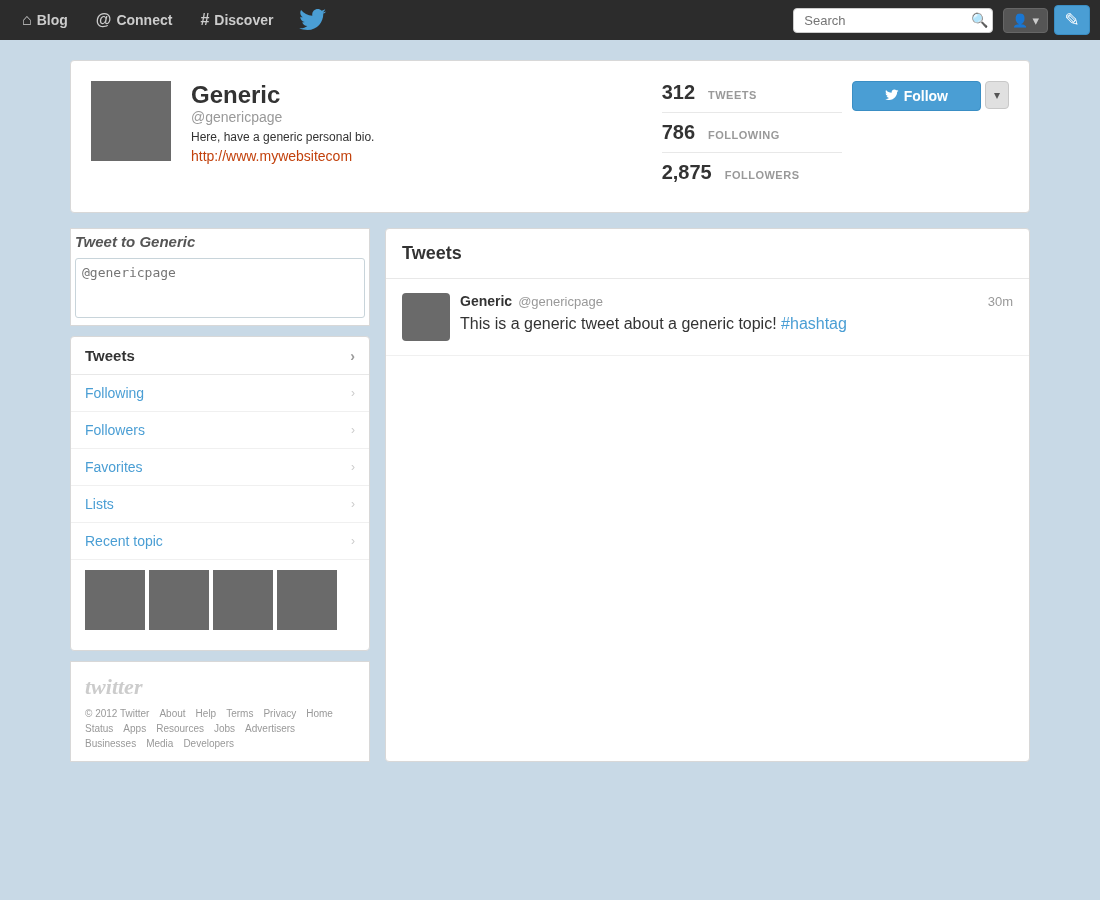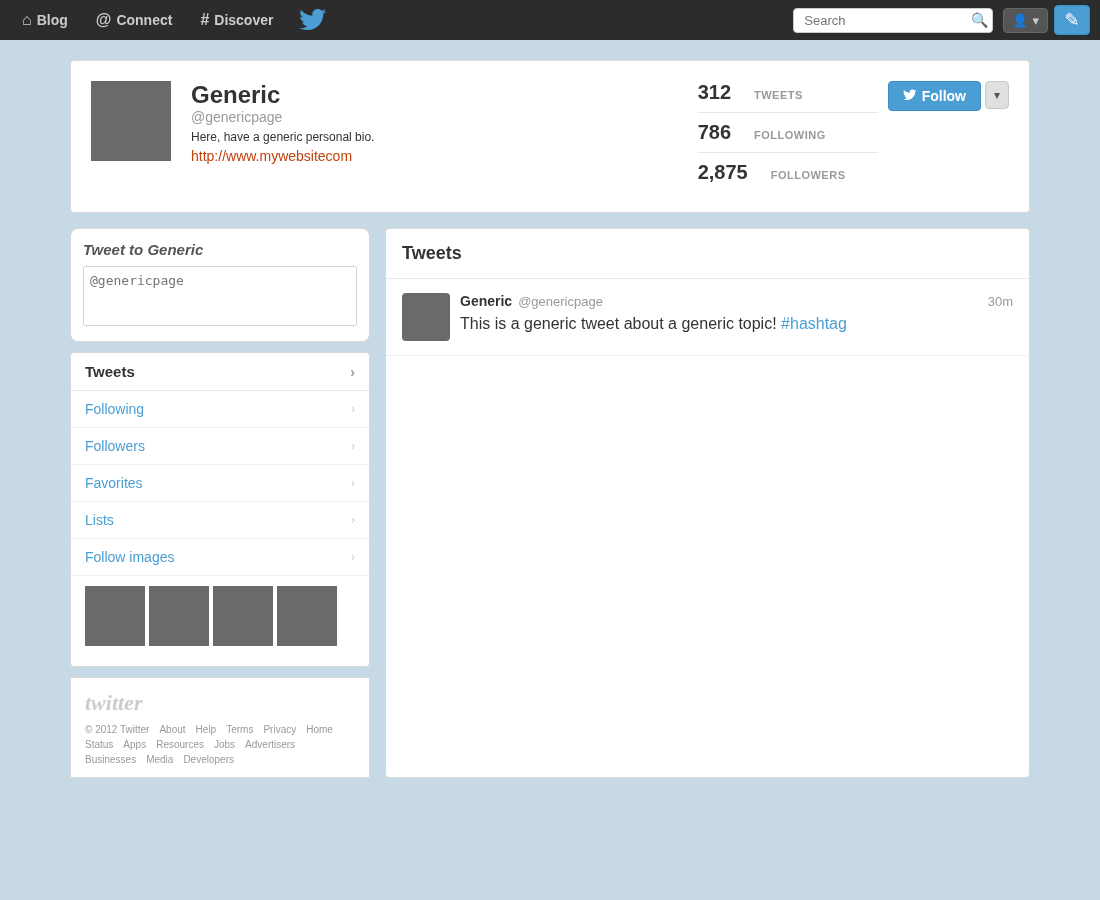--- a/index.html
+++ b/index.html
@@ -154,21 +154,21 @@
     .profile-stats {
       display: flex;
       flex-direction: column;
       gap: 8px;
       margin-left: 20px;
       min-width: 180px;
     }
     .stat-row {
       display: flex;
       align-items: baseline;
-      gap: 23px;
+      gap: 13px;
       padding-bottom: 8px;
       border-bottom: 1px solid #e8e8e8;
     }
     .stat-row:last-child { border-bottom: none; }
     .stat-number {
       font-size: 20px;
       font-weight: bold;
       color: #333;
     }
     .stat-label {
@@ -183,21 +183,21 @@
       display: flex;
       gap: 4px;
       margin-left: 10px;
       align-items: flex-start;
     }
     .follow-btn {
       background: #4a9ed4;
       border: 1px solid #3a8ec4;
       border-radius: 4px;
       color: #fff;
-      padding: 6px 14px;
+      padding: 6px 32px;
       cursor: pointer;
       font-size: 14px;
       font-weight: bold;
       display: flex;
       align-items: center;
       gap: 5px;
     }
     .follow-btn .bird-icon { font-size: 14px; }
     .dropdown-btn {
       background: #e0e0e0;
@@ -221,22 +221,22 @@
       flex-shrink: 0;
       display: flex;
       flex-direction: column;
       gap: 0;
     }
 
     
     .tweet-box {
       background: #fff;
       border: 1px solid #d8d8d8;
-      border-radius: 8px;
-      padding: 12px;
+      border-radius: 0;
+      padding: 4px;
       margin-bottom: 10px;
     }
     .tweet-box-title {
       font-size: 15px;
       font-style: italic;
       font-weight: bold;
       color: #555;
       margin-bottom: 8px;
     }
     .tweet-textarea {
@@ -504,21 +504,21 @@
         <a class="sidebar-menu-item">
           <span>Favorites</span>
           <span class="chevron">›</span>
         </a>
         <a class="sidebar-menu-item">
           <span>Lists</span>
           <span class="chevron">›</span>
         </a>
         <div class="recent-images-section">
           <div class="recent-images-header">
-            <span>Follow images</span>
+            <span>Recent topic</span>
             <span class="chevron">›</span>
           </div>
           <div class="images-grid">
             <div class="image-thumb"></div>
             <div class="image-thumb"></div>
             <div class="image-thumb"></div>
             <div class="image-thumb"></div>
           </div>
         </div>
       </div>

